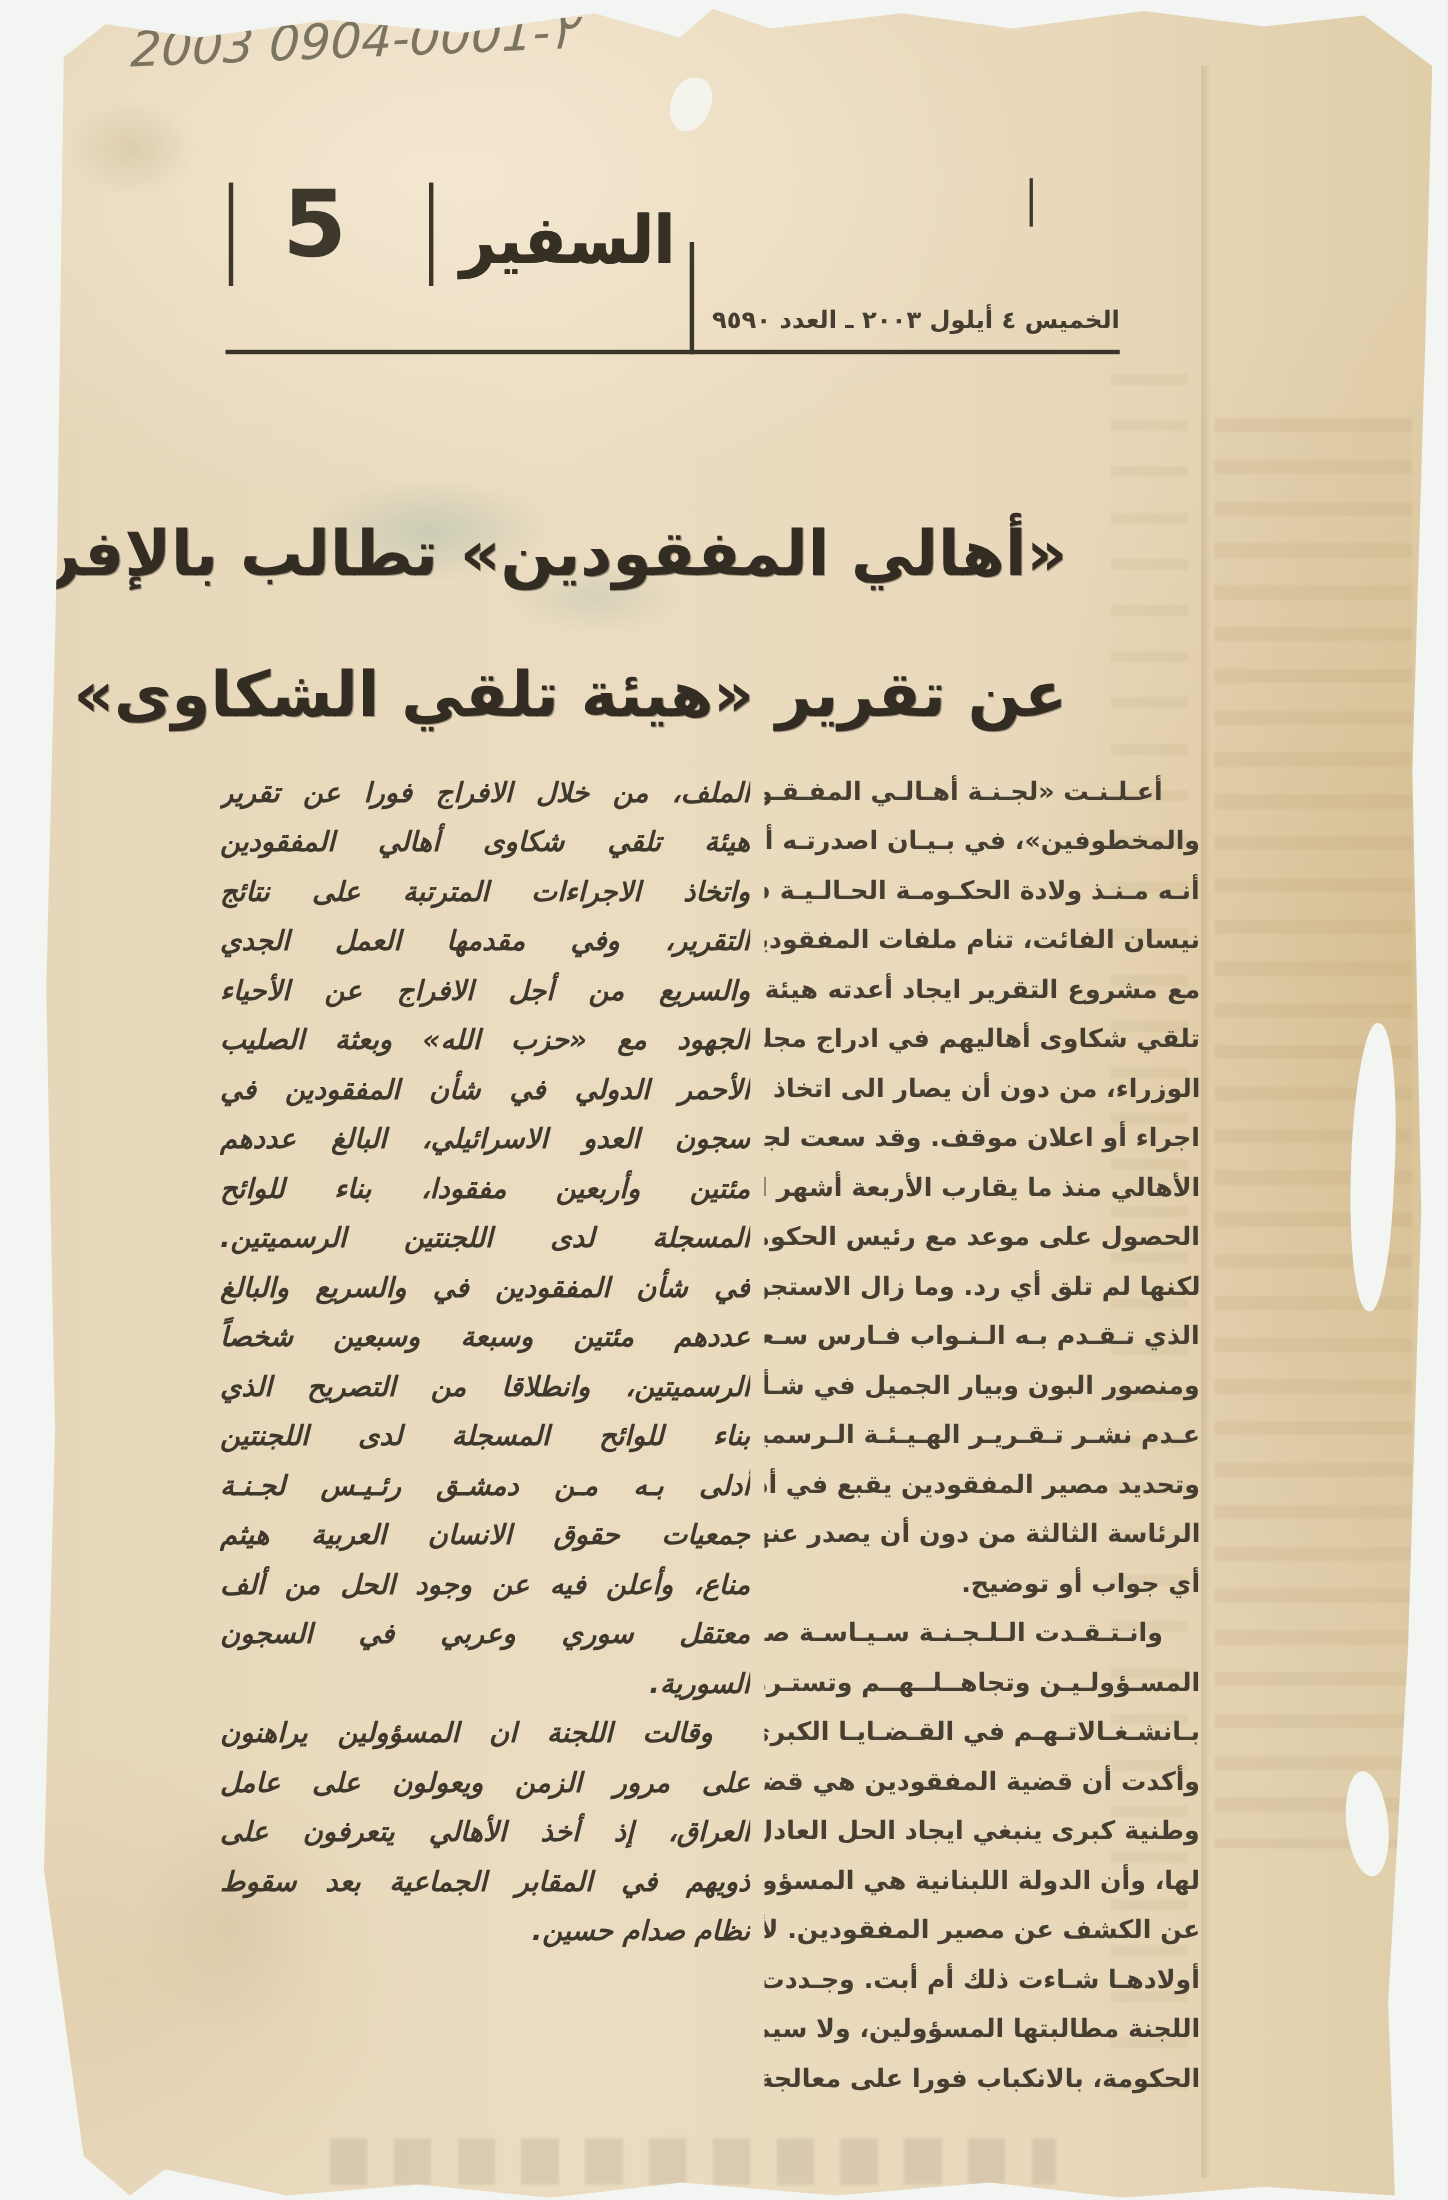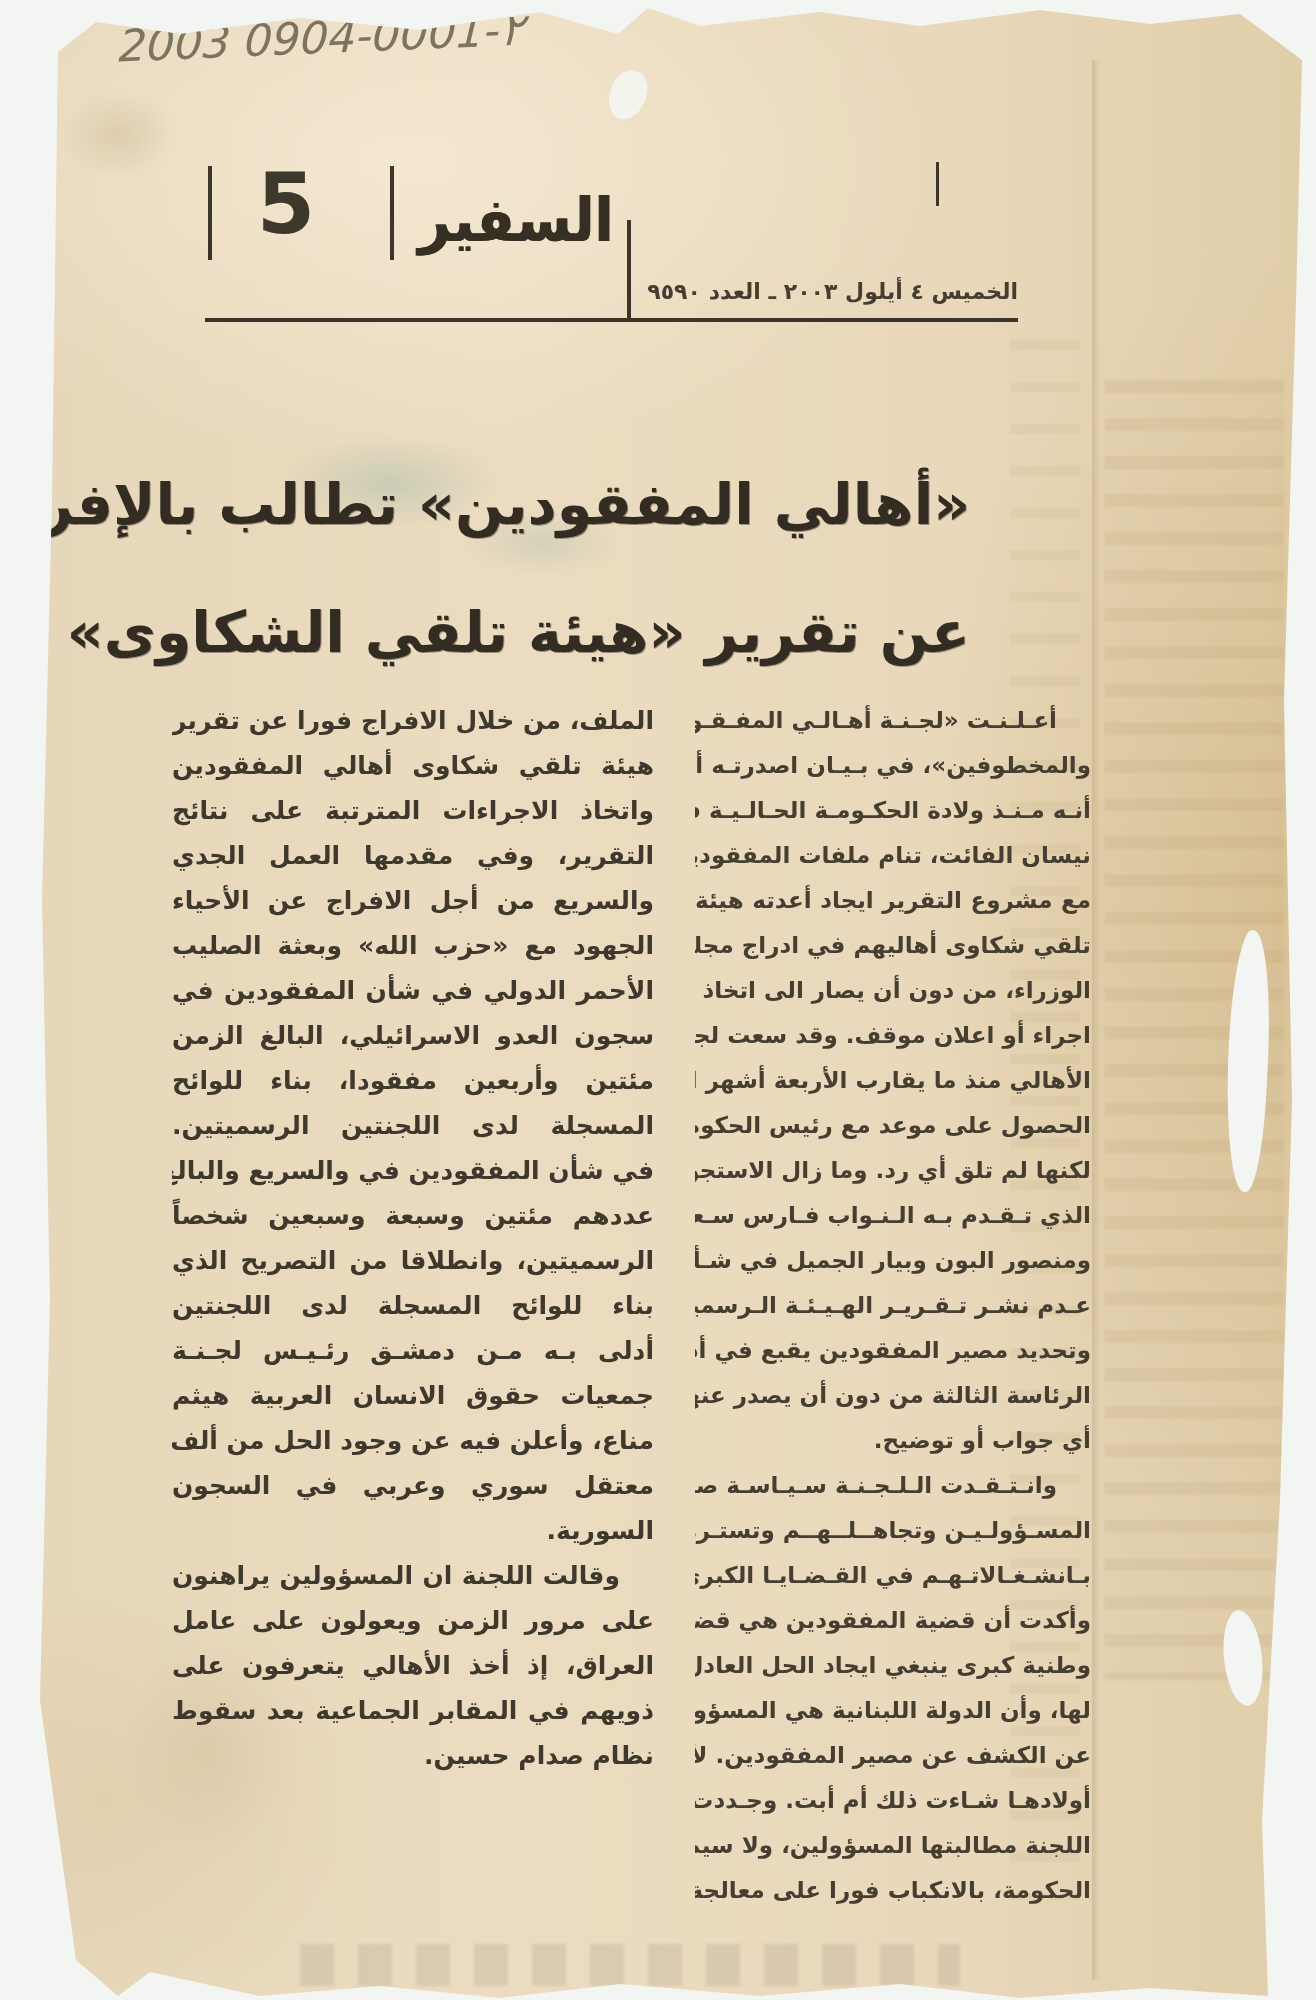--- a/index.html
+++ b/index.html
@@ -57,21 +57,21 @@
   .mast-rule{position:absolute;left:205px;top:318px;width:813px;height:4px;background:#3b3429;}
   
   .headline{position:absolute;left:140px;top:440px;width:830px;direction:rtl;text-align:center;}
   .hl{
     font-size:57px;line-height:128px;height:128px;font-weight:bold;color:#332c22;
     white-space:nowrap;text-shadow:1px 1px 0 rgba(46,36,22,.4);
   }
   
   .col{position:absolute;top:698px;box-sizing:border-box;}
   .col-right{left:695px;width:396px;}
-  .col-left{left:172px;width:482px;}
+  .col-left{left:200px;width:482px;font-style:italic;}
   .bodyline{
     height:45px;line-height:45px;direction:rtl;overflow:hidden;
     text-align:justify;text-align-last:justify;font-weight:bold;white-space:nowrap;
   }
   .col-right .bodyline{font-size:23px;color:#453e31;}
   .col-left .bodyline{font-size:25px;color:#3f382c;}
   .bodyline.endline{text-align-last:start;}
   .bodyline.indent{padding-right:34px;}
   
   .ghost-teal{
@@ -184,21 +184,21 @@
         <div class="bodyline">الحكومة، بالانكباب فورا على معالجة</div>
       </div>
     <div class="col col-left">
         <div class="bodyline">الملف، من خلال الافراج فورا عن تقرير</div>
         <div class="bodyline">هيئة تلقي شكاوى أهالي المفقودين</div>
         <div class="bodyline">واتخاذ الاجراءات المترتبة على نتائج</div>
         <div class="bodyline">التقرير، وفي مقدمها العمل الجدي</div>
         <div class="bodyline">والسريع من أجل الافراج عن الأحياء</div>
         <div class="bodyline">الجهود مع «حزب الله» وبعثة الصليب</div>
         <div class="bodyline">الأحمر الدولي في شأن المفقودين في</div>
-        <div class="bodyline">سجون العدو الاسرائيلي، البالغ الزمن</div>
+        <div class="bodyline">سجون العدو الاسرائيلي، البالغ عددهم</div>
         <div class="bodyline">مئتين وأربعين مفقودا، بناء للوائح</div>
         <div class="bodyline">المسجلة لدى اللجنتين الرسميتين.</div>
         <div class="bodyline">في شأن المفقودين في والسريع والبالغ</div>
         <div class="bodyline">عددهم مئتين وسبعة وسبعين شخصاً</div>
         <div class="bodyline">الرسميتين، وانطلاقا من التصريح الذي</div>
         <div class="bodyline">بناء للوائح المسجلة لدى اللجنتين</div>
         <div class="bodyline">أدلى بـه مـن دمشـق رئـيـس لجـنـة</div>
         <div class="bodyline">جمعيات حقوق الانسان العربية هيثم</div>
         <div class="bodyline">مناع، وأعلن فيه عن وجود الحل من ألف</div>
         <div class="bodyline">معتقل سوري وعربي في السجون</div>

